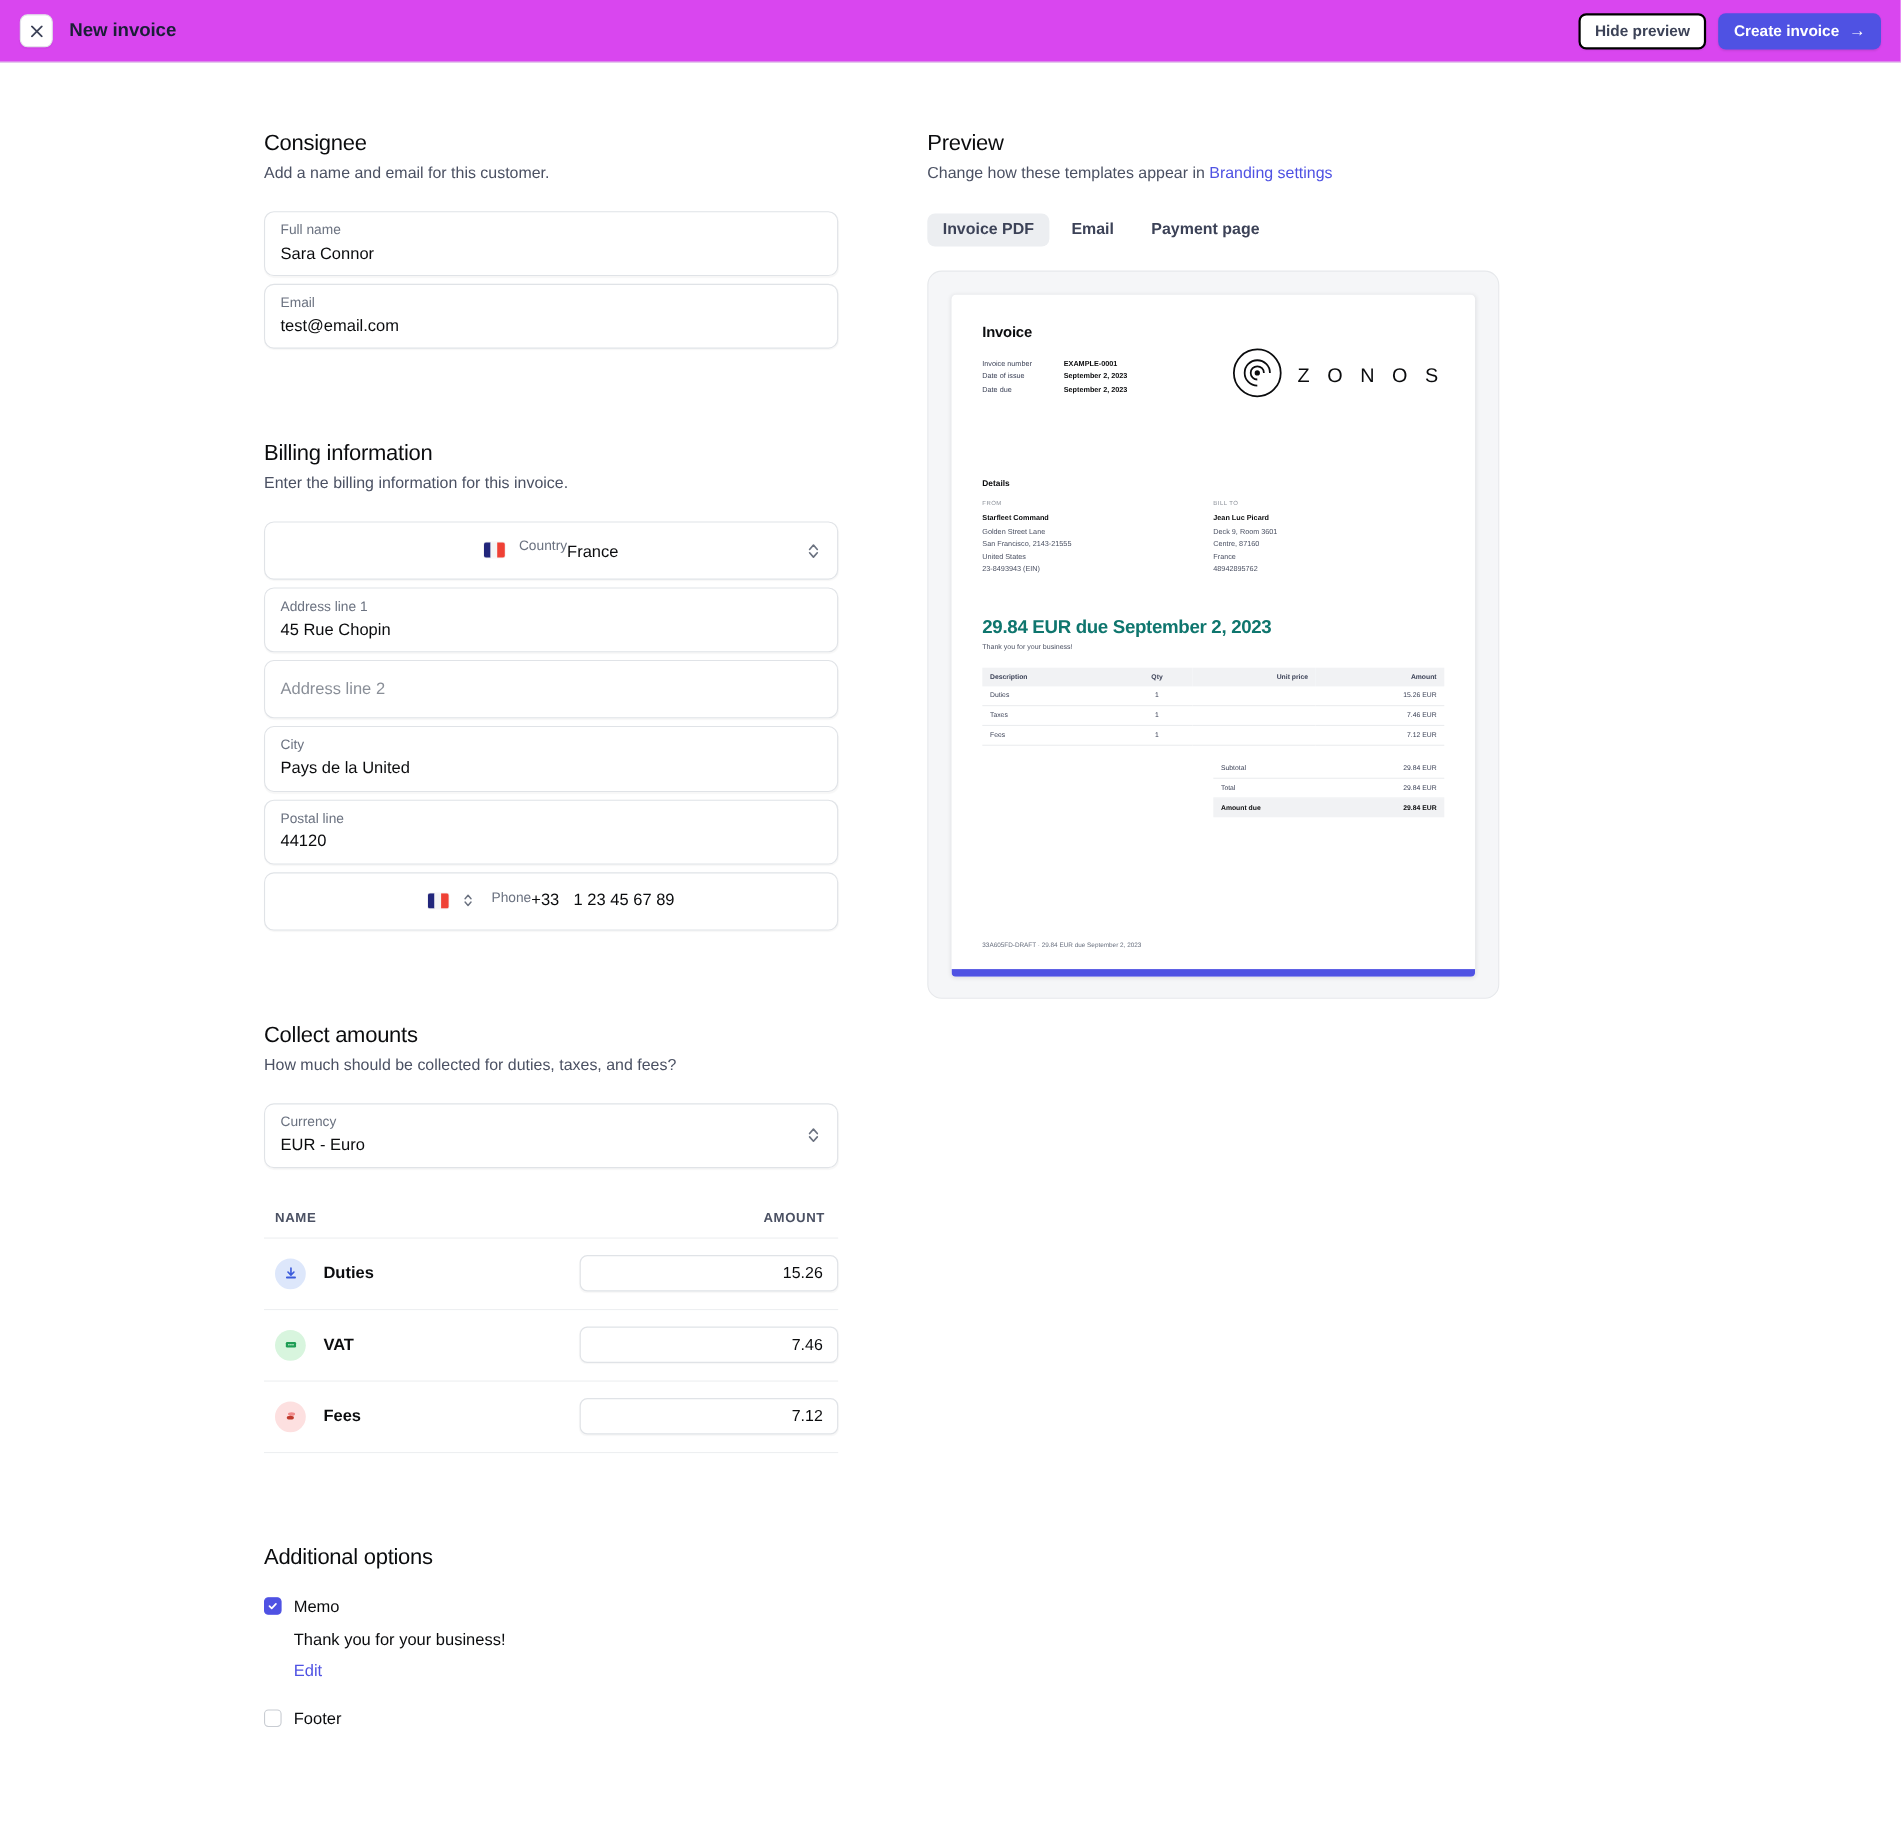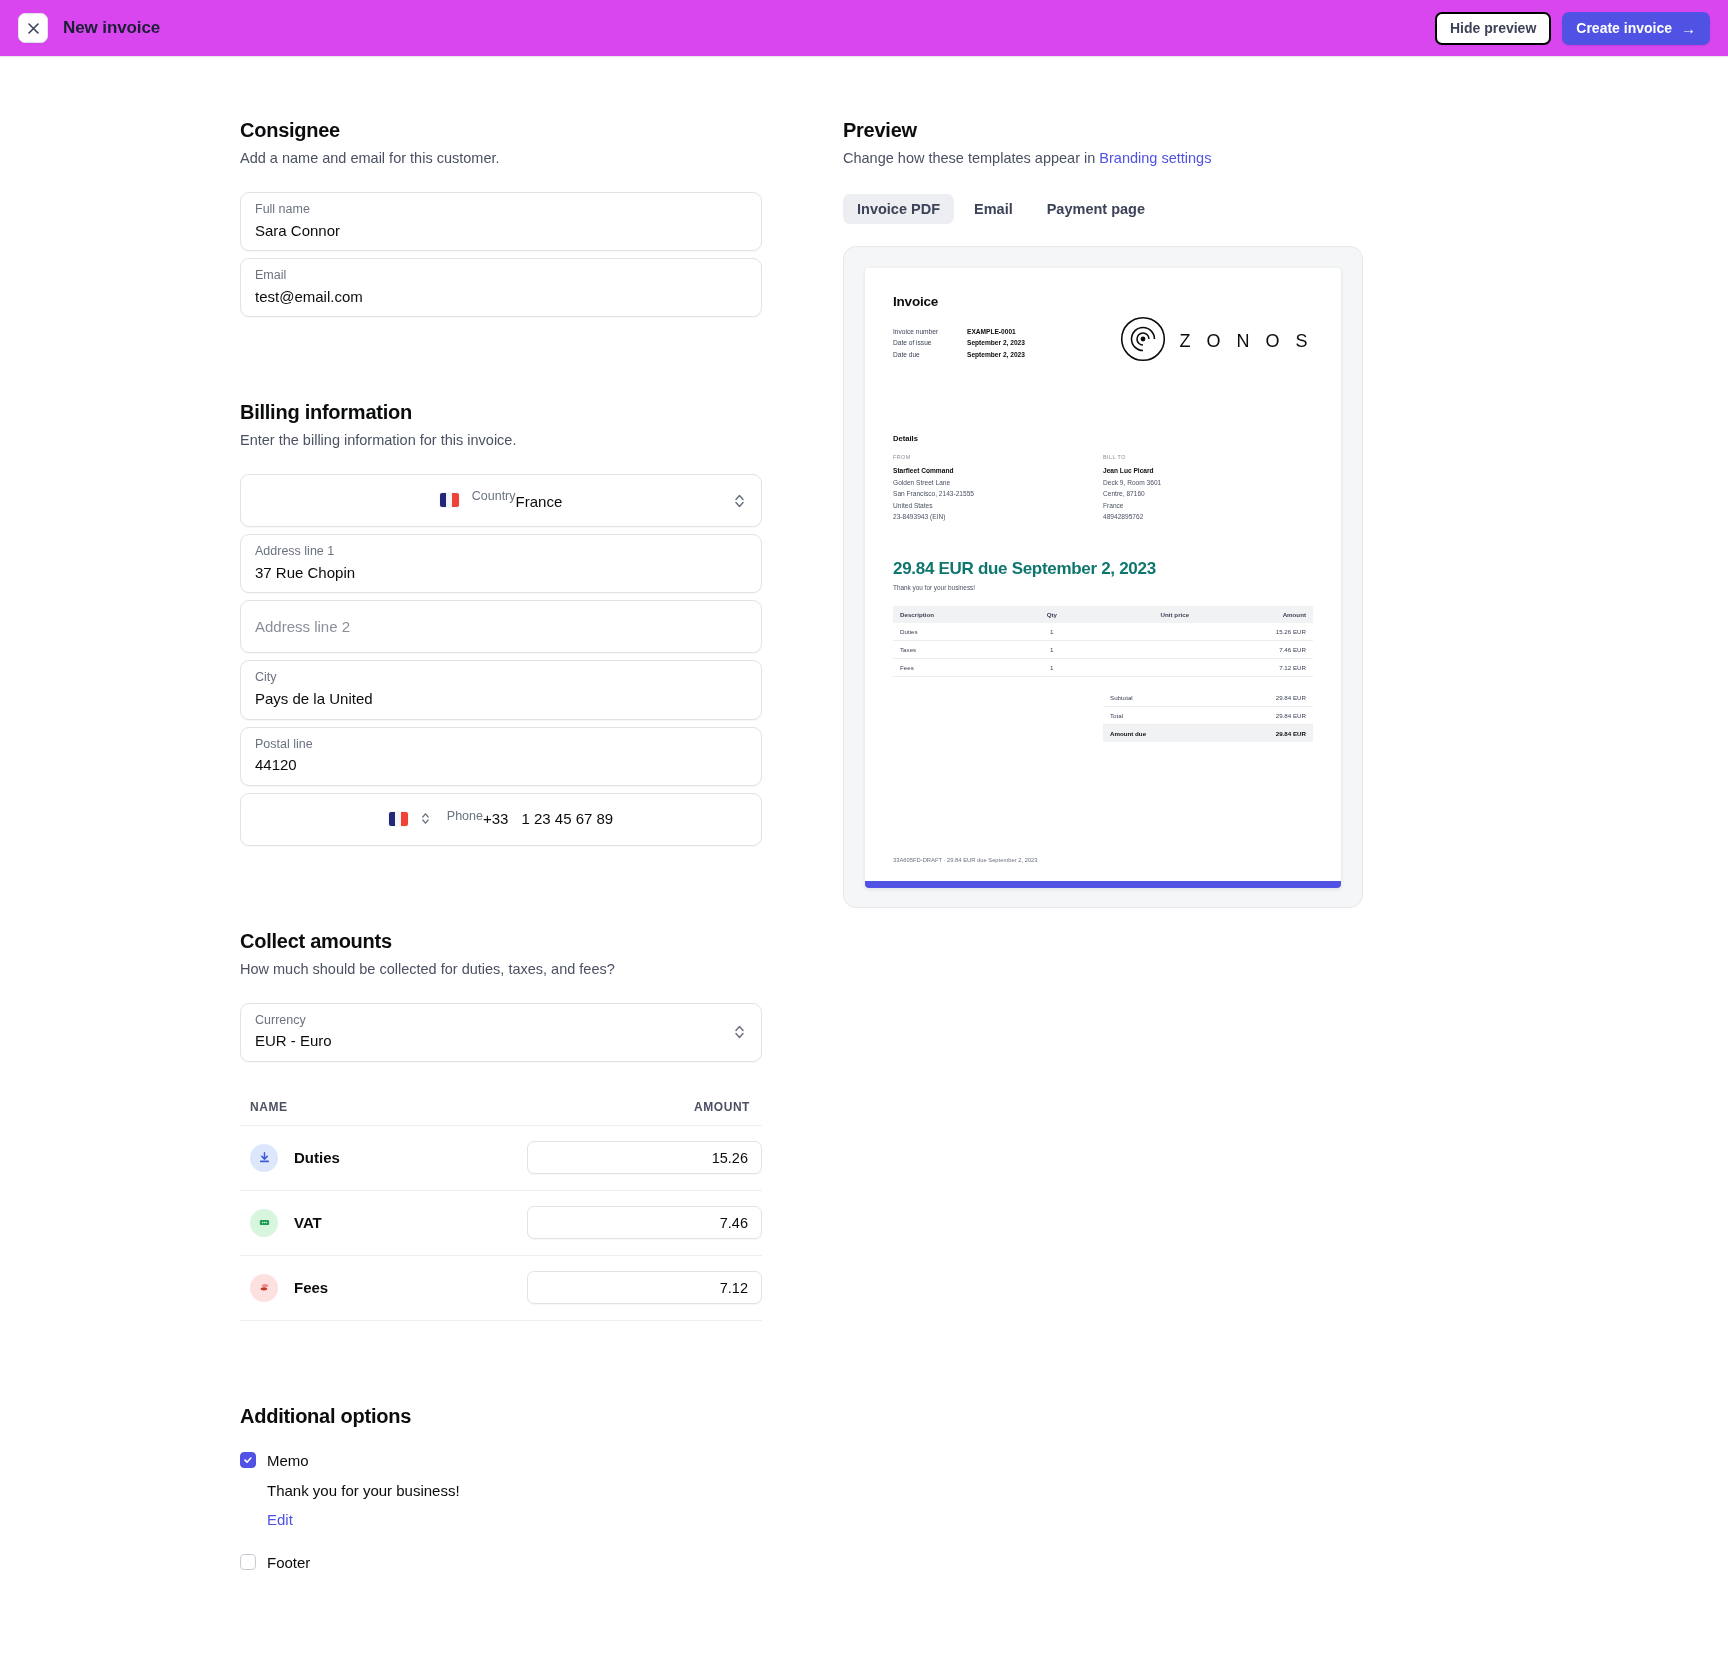--- a/index.html
+++ b/index.html
@@ -81,21 +81,21 @@
   .page {
     display: flex;
     padding: 62px 0 0 0;
   }
   .col-left { width: 800px; padding-left: 240px; }
   .col-right { padding-left: 43px; }
 
   
   .section-title {
     font-size: 20px;
-    font-weight: 700;
+    font-weight: 400;
     letter-spacing: -.25px;
     color: #0b0c0e;
   }
   .section-sub {
     font-size: 14.5px;
     color: #4b5163;
     margin-top: 8px;
   }
   .section { margin-bottom: 0; }
   .gap-lg { height: 84px; }
@@ -393,21 +393,21 @@
           <span class="chev">
             <svg width="11" height="15" viewBox="0 0 11 15">
                 <path d="M2 6 L5.5 2 L9 6" stroke="currentColor" stroke-width="1.5" fill="none" stroke-linecap="round" stroke-linejoin="round"></path>
                 <path d="M2 9 L5.5 13 L9 9" stroke="currentColor" stroke-width="1.5" fill="none" stroke-linecap="round" stroke-linejoin="round"></path>
               </svg>
           </span>
         </div>
 
         <div class="field rounded-all">
           <div class="field-label">Address line 1</div>
-          <div class="field-value">37 Rue Chopin</div>
+          <div class="field-value">45 Rue Chopin</div>
         </div>
 
         <div class="field rounded-all placeholder-only">
           <div class="field-placeholder">Address line 2</div>
         </div>
 
         <div class="field rounded-all">
           <div class="field-label">City</div>
           <div class="field-value">Pays de la United</div>
         </div>

